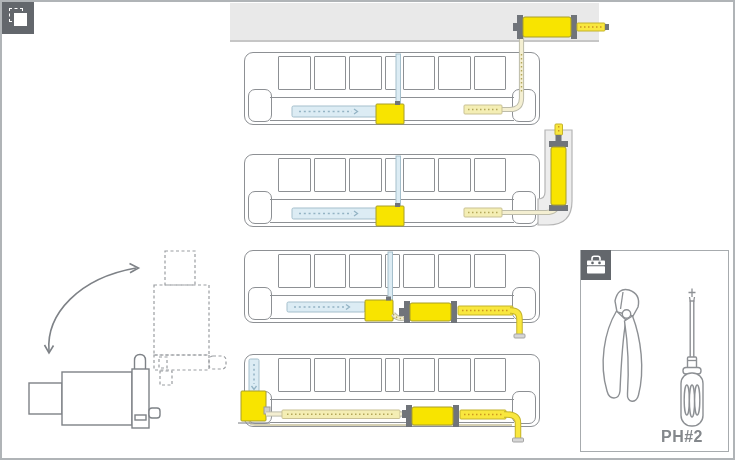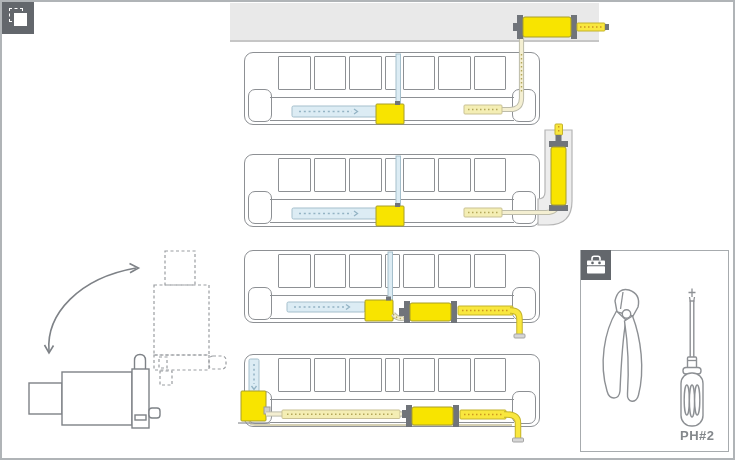--- a/index.html
+++ b/index.html
@@ -19,21 +19,21 @@
   .panel{flex:1;border:1.2px solid var(--outline,#8d9094);border-radius:1px;}
   .panel.narrow{flex:0 0 13px;}
   .bracket{position:absolute;bottom:2px;width:22px;height:31px;border:1.2px solid var(--outline,#8d9094);border-radius:7px;}
   .bracket.left{left:3px;} .bracket.right{right:3px;}
   .rail-top{position:absolute;left:25px;right:25px;top:44px;border-top:1.2px solid var(--outline,#8d9094);}
   .rail-bottom{position:absolute;left:25px;right:25px;bottom:3.5px;border-top:1.2px solid var(--outline,#8d9094);}
   
   .tools-panel{position:absolute;left:578px;top:248px;width:149px;height:202px;background:#fff;
                border:1.3px solid #a7abae;box-sizing:border-box;z-index:1;}
   .tools-badge{position:absolute;left:579px;top:248px;width:30px;height:30px;background:var(--badge_gray,#63676c);z-index:6;}
-  .ph-label{position:absolute;left:678px;top:426px;width:48px;font-size:13px;font-weight:bold;
+  .ph-label{position:absolute;left:656px;top:426px;width:48px;text-align:center;font-size:16px;font-weight:bold;
             color:var(--label_gray,#84888c);letter-spacing:.5px;z-index:6;}
   
   .overlay{position:absolute;left:0;top:0;z-index:5;pointer-events:none;}
   .ybody{fill:var(--accent_yellow,#f8e400);stroke:var(--yellow_stroke,#a89e2a);stroke-width:1;}
   .cap{fill:var(--cap_dark,#70747a);stroke:none;}
   .blue{fill:var(--light_blue,#dcecf4);stroke:var(--blue_stroke,#a5bfcc);stroke-width:1;}
   .dash-blue{stroke:var(--blue_dash,#93b3c4);stroke-width:1.5;stroke-dasharray:2 2.8;fill:none;}
   .chev{stroke:var(--blue_dash,#93b3c4);stroke-width:1.3;fill:none;}
   .co{stroke:var(--cable_edge,#bdbcaa);stroke-width:5.2;fill:none;}
   .ci{stroke:var(--cable_fill,#f4efd2);stroke-width:3.2;fill:none;}

